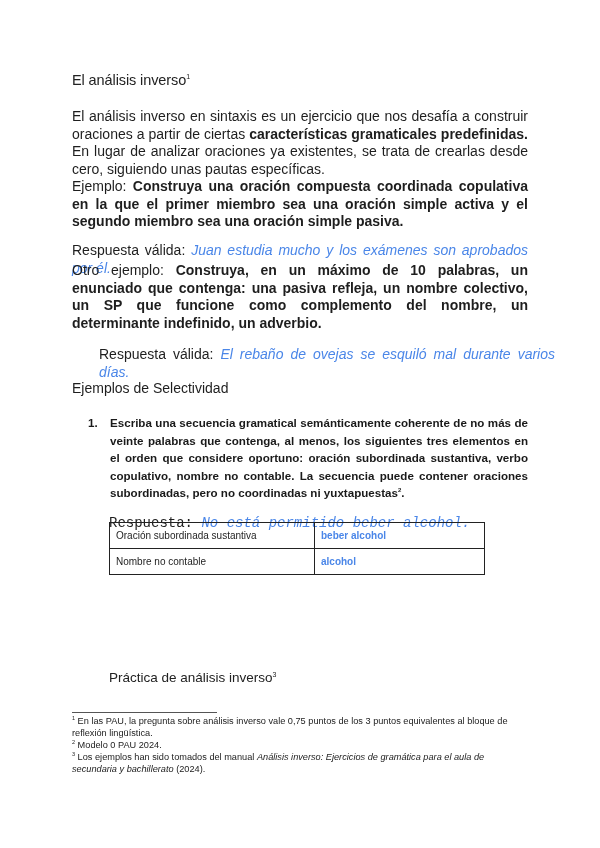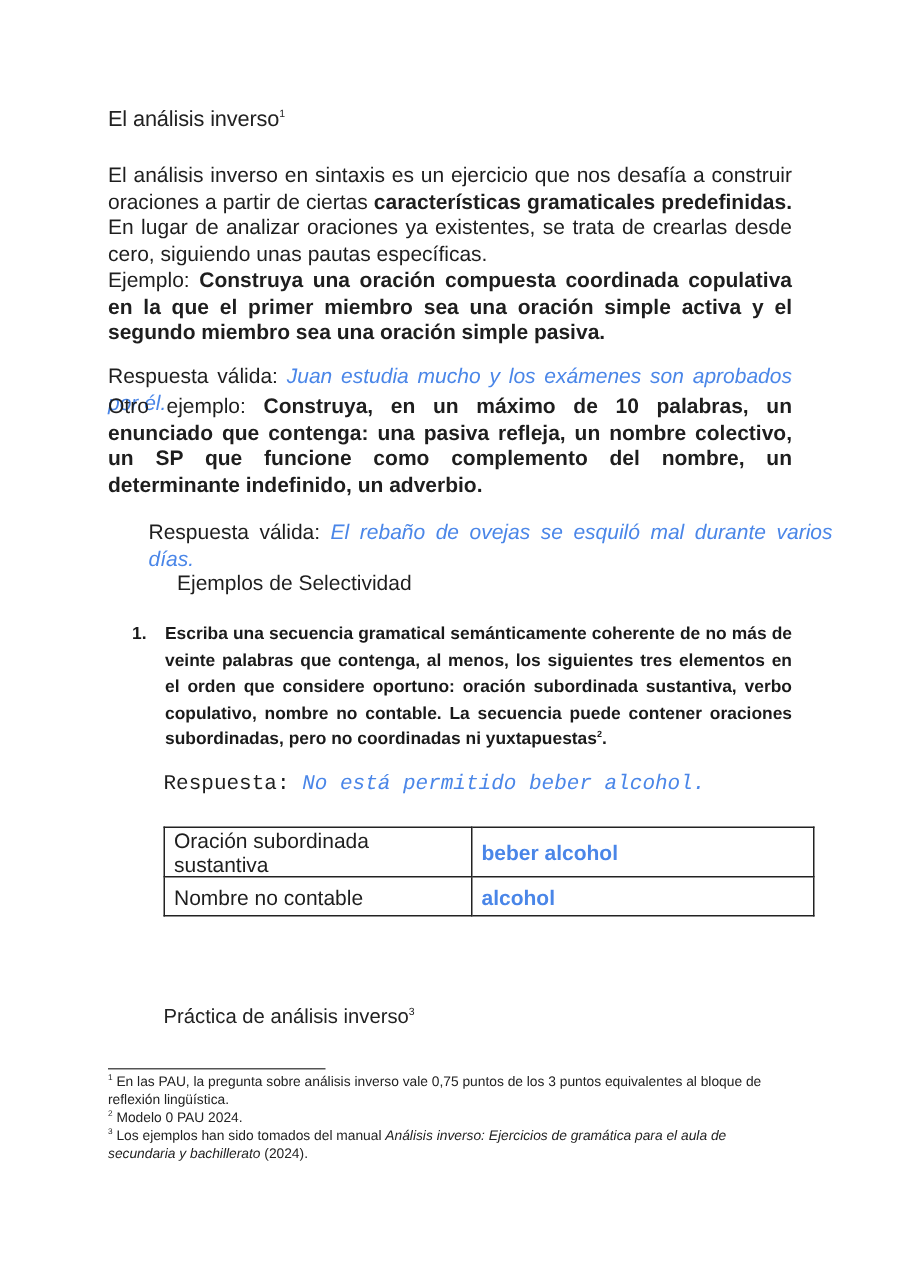--- a/index.html
+++ b/index.html
@@ -10,21 +10,21 @@
   .h1 { left: 72px; top: 72px; font-size: 14.5px; font-weight: normal; color: #222; letter-spacing: -0.1px; }
   .h1 sup, .h2 sup { font-size: 7px; vertical-align: super; line-height: 0; }
   .para { left: 72px; width: 456px; font-size: 14px; line-height: 17.5px; text-align: justify; color: #1e1e1e; }
   .b { font-weight: bold; }
   .ans { color: #4a86e8; font-style: italic; }
   .ansb { color: #4a86e8; font-weight: bold; }
   .list { left: 88px; width: 440px; font-size: 11.6px; line-height: 17.5px; }
   .list .num { position: absolute; left: 0; top: 0; font-weight: bold; }
   .list .txt { margin-left: 22px; font-weight: bold; text-align: justify; }
   .list sup { font-size: 6px; vertical-align: super; line-height: 0; }
-  table.tbl { position: absolute; left: 109px; top: 551px; width: 434px; border-collapse: collapse; font-size: 14px; }
+  table.tbl { position: absolute; left: 109px; top: 522px; width: 376px; border-collapse: collapse; font-size: 10px; }
   table.tbl td { border: 1px solid #222; height: 25px; padding: 0 6px; }
   table.tbl td.c1 { width: 192px; color: #1e1e1e; }
   .h2 { left: 109px; top: 670px; font-size: 13.5px; color: #222; }
   .fnrule { left: 72px; top: 712px; width: 145px; height: 1px; background: #555; }
   .fn { left: 72px; width: 456px; font-family: "Liberation Sans", sans-serif; font-size: 9.2px; line-height: 11.5px; color: #222; }
   .fn sup { font-size: 5.5px; vertical-align: super; line-height: 0; }
   .it { font-style: italic; }
 </style>
 </head>
 <body>
@@ -36,21 +36,21 @@
   <div class="abs para" style="top:108px;"><span>El análisis inverso en sintaxis es un ejercicio que nos desafía a construir oraciones a partir de ciertas </span><span class="b">características gramaticales predefinidas.</span><span> En lugar de analizar oraciones ya existentes, se trata de crearlas desde cero, siguiendo unas pautas específicas.</span></div>
 
   <div class="abs para" style="top:242px;"><span>Respuesta válida: </span><span class="ans">Juan estudia mucho y los exámenes son aprobados por él.</span></div>
 
   <div class="abs para" style="top:178px;"><span>Ejemplo: </span><span class="b">Construya una oración compuesta coordinada copulativa en la que el primer miembro sea una oración simple activa y el segundo miembro sea una oración simple pasiva.</span></div>
 
   <div class="abs para" style="top:262px;"><span>Otro ejemplo: </span><span class="b">Construya, en un máximo de 10 palabras, un enunciado que contenga:  una pasiva refleja, un nombre colectivo, un SP que funcione como complemento del nombre, un determinante indefinido, un adverbio.</span></div>
 
   <div class="abs para" style="top:346px;margin-left:27px;"><span>Respuesta válida: </span><span class="ans">El rebaño de ovejas se esquiló mal durante varios días.</span></div>
 
-  <div class="abs para" style="top:380px;margin-left:46px;">Ejemplos de Selectividad</div>
+  <div class="abs para" style="top:380px;">Ejemplos de Selectividad</div>
 
   <div class="abs list" style="top:414px;">
     <span class="num">1.</span>
     <div class="txt"><span>Escriba una secuencia gramatical semánticamente coherente de no más de veinte palabras que contenga, al menos, los siguientes tres elementos en el orden que considere oportuno: oración subordinada sustantiva, verbo copulativo, nombre no contable. La secuencia puede contener oraciones subordinadas, pero no coordinadas ni yuxtapuestas</span><sup>2</sup><span>.</span></div>
   </div>
 
   <div class="abs para" style="left:109px; width:420px; top:515px;font-family:Liberation Mono, monospace;"><span>Respuesta: </span><span class="ans">No está permitido beber alcohol.</span></div>
 
   <table class="tbl">
     <tbody>

